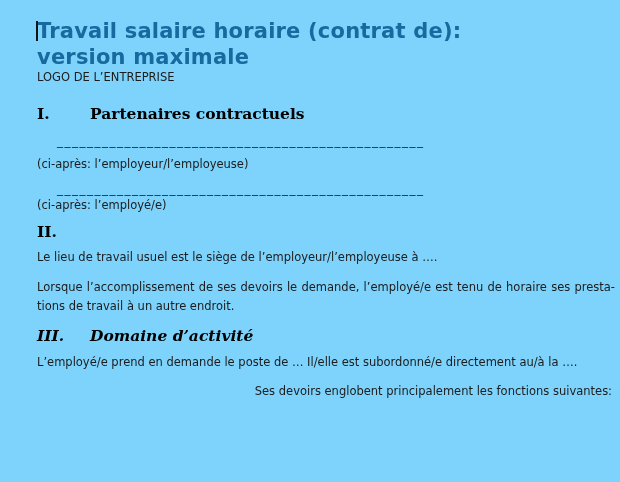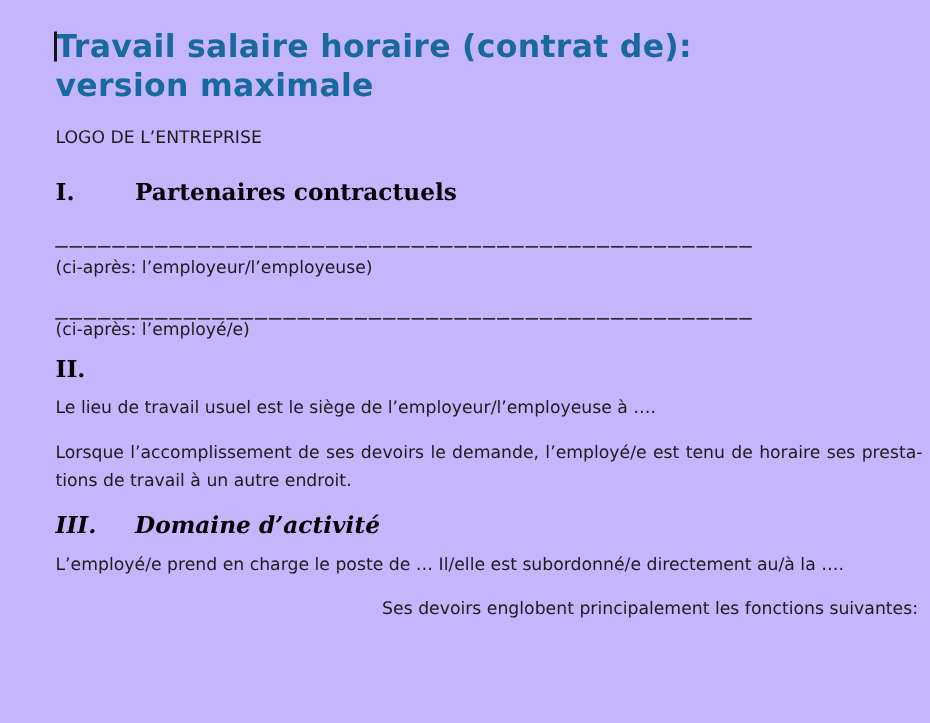--- a/index.html
+++ b/index.html
@@ -26,43 +26,43 @@
     height: 20px;
     background: #141414;
   }
   .doc-title {
     font-size: 21px;
     line-height: 26px;
     font-weight: bold;
     letter-spacing: 0.2px;
   }
   .logo-line {
-    margin-top: 14px;
     font-size: 11.5px;
     line-height: 15px;
   }
   .heading {
     display: flex;
     font-family: "DejaVu Serif", "Liberation Serif", serif;
     font-weight: bold;
     font-size: 15.5px;
     line-height: 20px;
     color: #000000;
   }
   .heading .num { flex: 0 0 53px; }
   .body-line {
     font-size: 11.5px;
     line-height: 15px;
   }
   .blank-line {
-    font-size: 16px;
+    font-size: 12px;
     line-height: 15px;
     letter-spacing: 1.5px;
     white-space: nowrap;
     color: #2a2a2a;
+    margin-left: 20px;
   }
   .para {
     width: 578px;
     font-size: 11.5px;
     line-height: 19px;
   }
   .justified {
     text-align: justify;
     text-align-last: justify;
   }
@@ -76,21 +76,21 @@
   .mt-h2      { margin-top: 9px; }
   .mt-lieu    { margin-top: 8px; }
   .mt-lorsque { margin-top: 13px; }
   .mt-h3      { margin-top: 10px; font-style: italic; }
   .mt-poste   { margin-top: 9px; }
   .mt-devoirs { margin-top: 14px; text-align: right; }
 </style>
 </head>
 <body>
 
-<div class="page" style="background: #c4b5fd;">
+<div class="page" style="background: #7dd3fc;">
 
   <div class="caret"></div>
 
   <div class="doc-title" style="color: rgb(23, 105, 158);">
     <div>Travail salaire horaire (contrat de):</div>
     <div>version maximale</div>
   </div>
 
   <div class="logo-line">LOGO DE L’ENTREPRISE</div>
 
@@ -118,17 +118,17 @@
   <div class="para mt-lorsque">
     <div class="justified">Lorsque l’accomplissement de ses devoirs le demande, l’employé/e est tenu de horaire ses presta-</div>
     <div>tions de travail à un autre endroit.</div>
   </div>
 
   <div class="heading mt-h3">
     <span class="num">III.</span>
     <span>Domaine d’activité</span>
   </div>
 
-  <div class="body-line mt-poste">L’employé/e prend en charge le poste de … Il/elle est subordonné/e directement au/à la ….</div>
+  <div class="body-line mt-poste">L’employé/e prend en demande le poste de … Il/elle est subordonné/e directement au/à la ….</div>
 
   <div class="body-line mt-devoirs">Ses devoirs englobent principalement les fonctions suivantes:</div>
 
 </div>
 
 </body></html>

